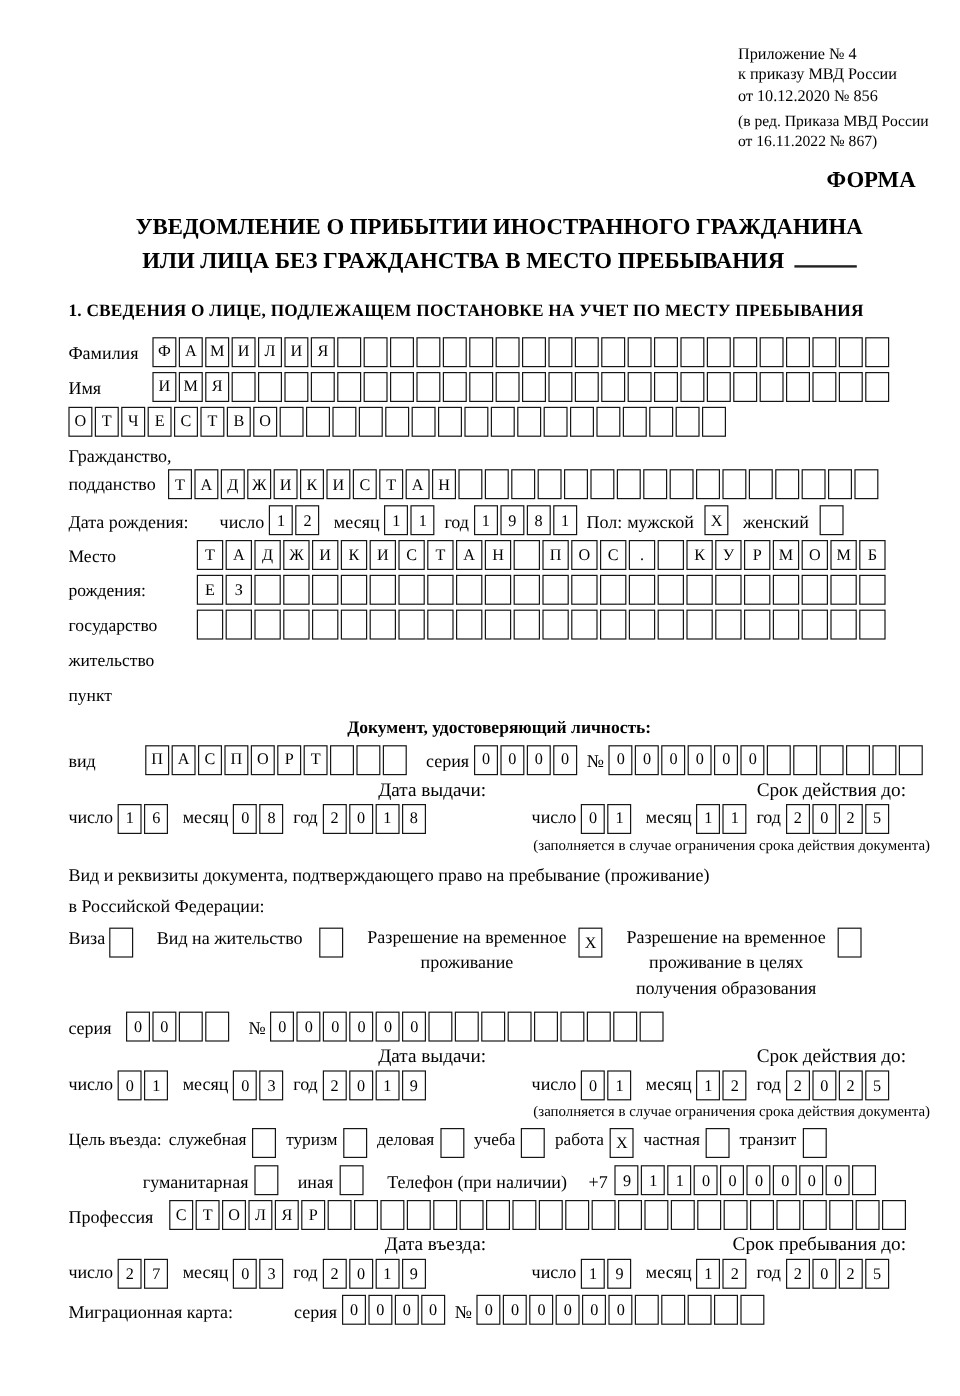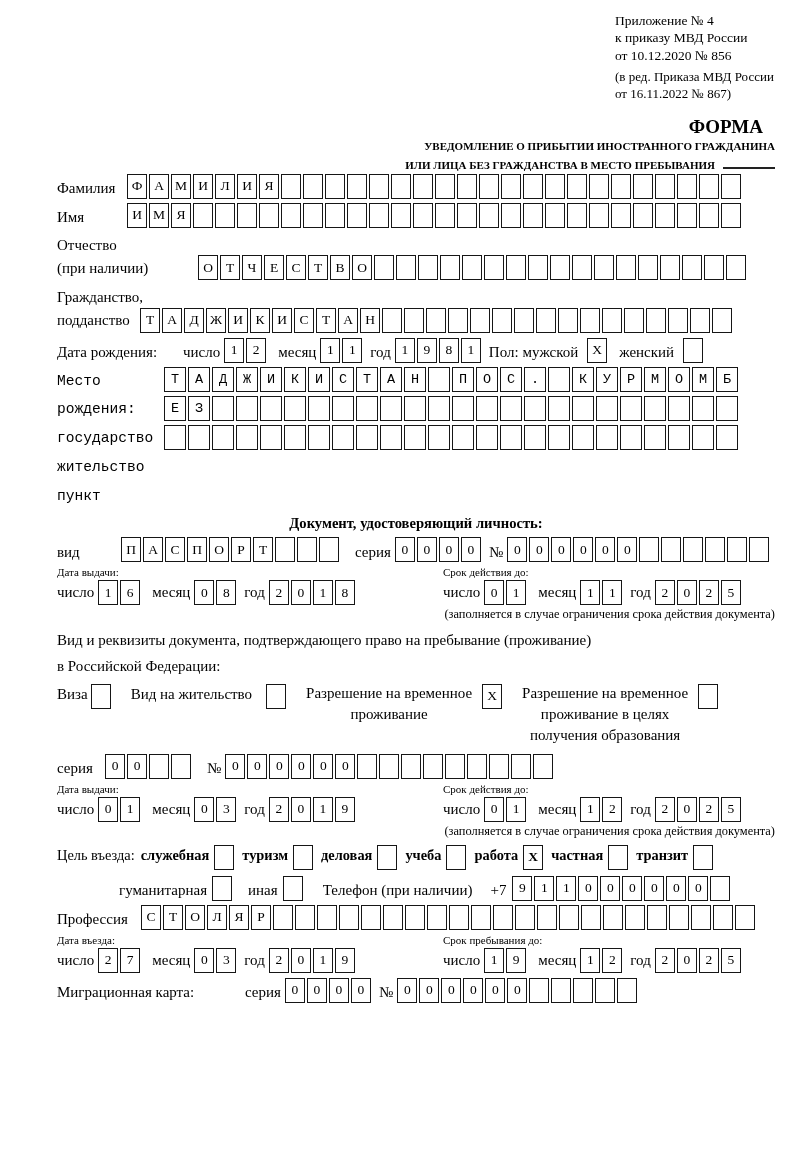--- a/index.html
+++ b/index.html
@@ -1,55 +1,55 @@
 <!DOCTYPE html>
 <html><head>
 <meta charset="utf-8">
 <style>
   html,body{margin:0;padding:0;background:#fff;}
   body{width:800px;height:1163px;overflow:hidden;color:#000;
        font-family:"Liberation Serif","DejaVu Serif",serif;}
   .page{position:relative;box-sizing:border-box;width:800px;height:1163px;
-        padding:12px 25px 0 57px;}
+        padding:36px 25px 0 57px;}
   
   .annex{margin-left:558px;font-size:13.5px;line-height:1.28;}
   .annex-note{margin-left:558px;font-size:13px;line-height:1.3;margin-top:5px;}
   .forma{text-align:right;padding-right:12px;font-weight:bold;font-size:19px;margin-top:13px;}
-  .title{text-align:right;font-weight:bold;font-size:11px;line-height:1.5;}
+  .title{text-align:center;font-weight:bold;font-size:19px;line-height:1.5;margin-top:14px;}
   .title-underline{display:inline-block;width:52px;border-bottom:2px solid #222;height:13px;margin-left:8px;}
   .section-title{font-weight:bold;font-size:14.4px;margin-top:18px;margin-bottom:13px;letter-spacing:.2px;}
   
   .frow{display:flex;align-items:flex-end;margin-bottom:4px;font-size:15px;line-height:1.3;}
   .lbl{flex:none;padding-top:4px;}
   .lbl2{font-size:15px;line-height:1.55;}
   .cells{display:flex;flex-wrap:nowrap;}
   .cell,.box{flex:none;width:18px;height:23px;border:1.7px solid #161616;margin-right:2px;
              display:inline-flex;align-items:center;justify-content:center;
              font-size:13.5px;background:#fff;}
   .wide .cell{width:20px;}
   .box{margin-left:5px;margin-top:1px;}
   .ml6{margin-left:6px;}.ml10{margin-left:10px;}.ml14{margin-left:14px;}.ml18{margin-left:18px;}
   .dg-lbl{padding-top:4px;margin-right:4px;}
   
   .datecols{display:flex;font-size:15px;margin-bottom:2px;}
   .datecol1{width:348px;flex:none;}
   .datecol2{width:312px;flex:none;margin-left:38px;}
-  .dg-head{text-align:left;font-size:11px;margin-bottom:2px;}
+  .dg-head{text-align:right;font-size:16px;margin-bottom:2px;}
   .dg-row{display:flex;align-items:flex-start;}
   .valid-note{text-align:right;font-size:12.4px;margin-top:1px;margin-bottom:5px;}
   
-  .mr-block{display:flex;font-size:15px;margin-bottom:4px;font-family:Liberation Mono, monospace;}
+  .mr-block{display:flex;font-size:15px;margin-bottom:4px;}
   .mr-labels{flex:none;width:107px;font-size:14.6px;line-height:1.98;}
   .mr-rows .cells{margin-bottom:4px;}
   .doc-header{text-align:center;font-weight:bold;font-size:14.6px;margin:4px 0 5px 0;}
   .plain{font-size:15px;line-height:1.75;}
   .kinds{display:flex;align-items:flex-start;font-size:15px;margin-top:3px;margin-bottom:8px;}
   .kinds .klbl{text-align:center;line-height:1.4;}
   .purpose-row{display:flex;align-items:flex-start;font-size:14.4px;margin-bottom:5px;flex-wrap:nowrap;}
-  .pitem{display:inline-flex;align-items:flex-start;margin-right:6px;white-space:nowrap;font-weight:bold;}
+  .pitem{display:inline-flex;align-items:flex-start;margin-right:6px;white-space:nowrap;}
   .pitem span:first-child{padding-top:3px;}
 </style>
 </head>
 <body>
 
 <div class="page">
 
   <div class="annex">
     <div>Приложение № 4</div>
     <div>к приказу МВД России</div>
@@ -59,20 +59,21 @@
     <div>(в ред. Приказа МВД России</div>
     <div>от 16.11.2022 № 867)</div>
   </div>
   <div class="forma">ФОРМА</div>
 
   <div class="title">
     <div>УВЕДОМЛЕНИЕ О ПРИБЫТИИ ИНОСТРАННОГО ГРАЖДАНИНА</div>
     <div><span>ИЛИ ЛИЦА БЕЗ ГРАЖДАНСТВА В МЕСТО ПРЕБЫВАНИЯ</span><span class="title-underline"></span></div>
   </div>
 
+  <div class="section-title">1. СВЕДЕНИЯ О ЛИЦЕ, ПОДЛЕЖАЩЕМ ПОСТАНОВКЕ НА УЧЕТ ПО МЕСТУ ПРЕБЫВАНИЯ</div>
 
   <div class="frow">
     <span class="lbl" style="width:70px">Фамилия</span>
     <span class="cells">
         <span class="cell">Ф</span>
         <span class="cell">А</span>
         <span class="cell">М</span>
         <span class="cell">И</span>
         <span class="cell">Л</span>
         <span class="cell">И</span>
@@ -129,24 +130,20 @@
         <span class="cell"></span>
         <span class="cell"></span>
         <span class="cell"></span>
         <span class="cell"></span>
         <span class="cell"></span>
         <span class="cell"></span>
       </span>
   </div>
 
   <div class="frow">
-    <span class="lbl lbl2" style="width:141px;padding-top:2px">
-      <span>Отчество</span><br>
-      <span>(при наличии)</span>
-    </span>
     <span class="cells">
         <span class="cell">О</span>
         <span class="cell">Т</span>
         <span class="cell">Ч</span>
         <span class="cell">Е</span>
         <span class="cell">С</span>
         <span class="cell">Т</span>
         <span class="cell">В</span>
         <span class="cell">О</span>
         <span class="cell"></span>

